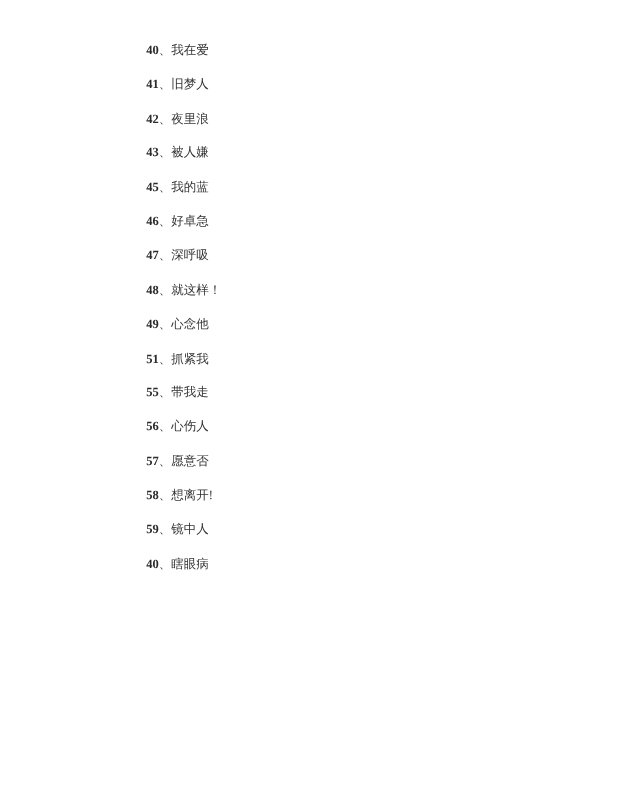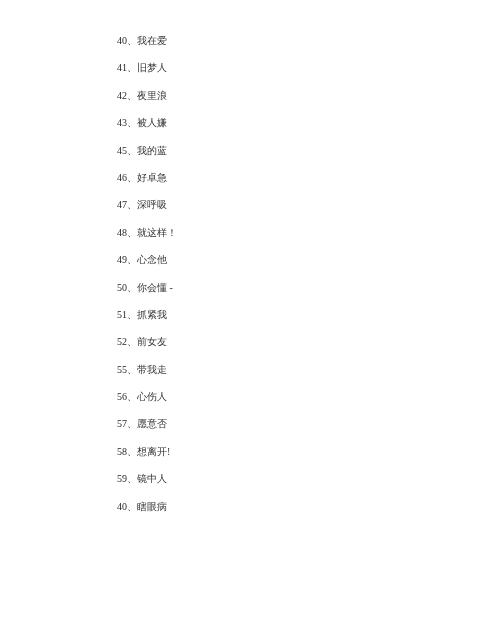--- a/index.html
+++ b/index.html
@@ -21,39 +21,37 @@
       flex-direction: column;
       gap: 15.4px;
     }
     .item {
       font-size: 10px;
       color: #333333;
       line-height: 12px;
       white-space: nowrap;
     }
     .num {
-      font-weight: normal;
+      font-weight: bold;
       color: #2a2a2a;
     }
   </style>
 </head>
 <body>
 
 <div class="list">
     <div class="item"><span class="num">40</span><span>、</span><span>我在爱</span></div>
     <div class="item"><span class="num">41</span><span>、</span><span>旧梦人</span></div>
     <div class="item"><span class="num">42</span><span>、</span><span>夜里浪</span></div>
     <div class="item"><span class="num">43</span><span>、</span><span>被人嫌</span></div>
     <div class="item"><span class="num">45</span><span>、</span><span>我的蓝</span></div>
     <div class="item"><span class="num">46</span><span>、</span><span>好卓急</span></div>
     <div class="item"><span class="num">47</span><span>、</span><span>深呼吸</span></div>
     <div class="item"><span class="num">48</span><span>、</span><span>就这样！</span></div>
     <div class="item"><span class="num">49</span><span>、</span><span>心念他</span></div>
-    <div class="item"><span class="num">50</span><span>、</span><span>你会懂 -</span></div>
     <div class="item"><span class="num">51</span><span>、</span><span>抓紧我</span></div>
-    <div class="item"><span class="num">52</span><span>、</span><span>前女友</span></div>
     <div class="item"><span class="num">55</span><span>、</span><span>带我走</span></div>
     <div class="item"><span class="num">56</span><span>、</span><span>心伤人</span></div>
     <div class="item"><span class="num">57</span><span>、</span><span>愿意否</span></div>
     <div class="item"><span class="num">58</span><span>、</span><span>想离开!</span></div>
     <div class="item"><span class="num">59</span><span>、</span><span>镜中人</span></div>
     <div class="item"><span class="num">40</span><span>、</span><span>瞎眼病</span></div>
   </div>
 
 </body></html>

